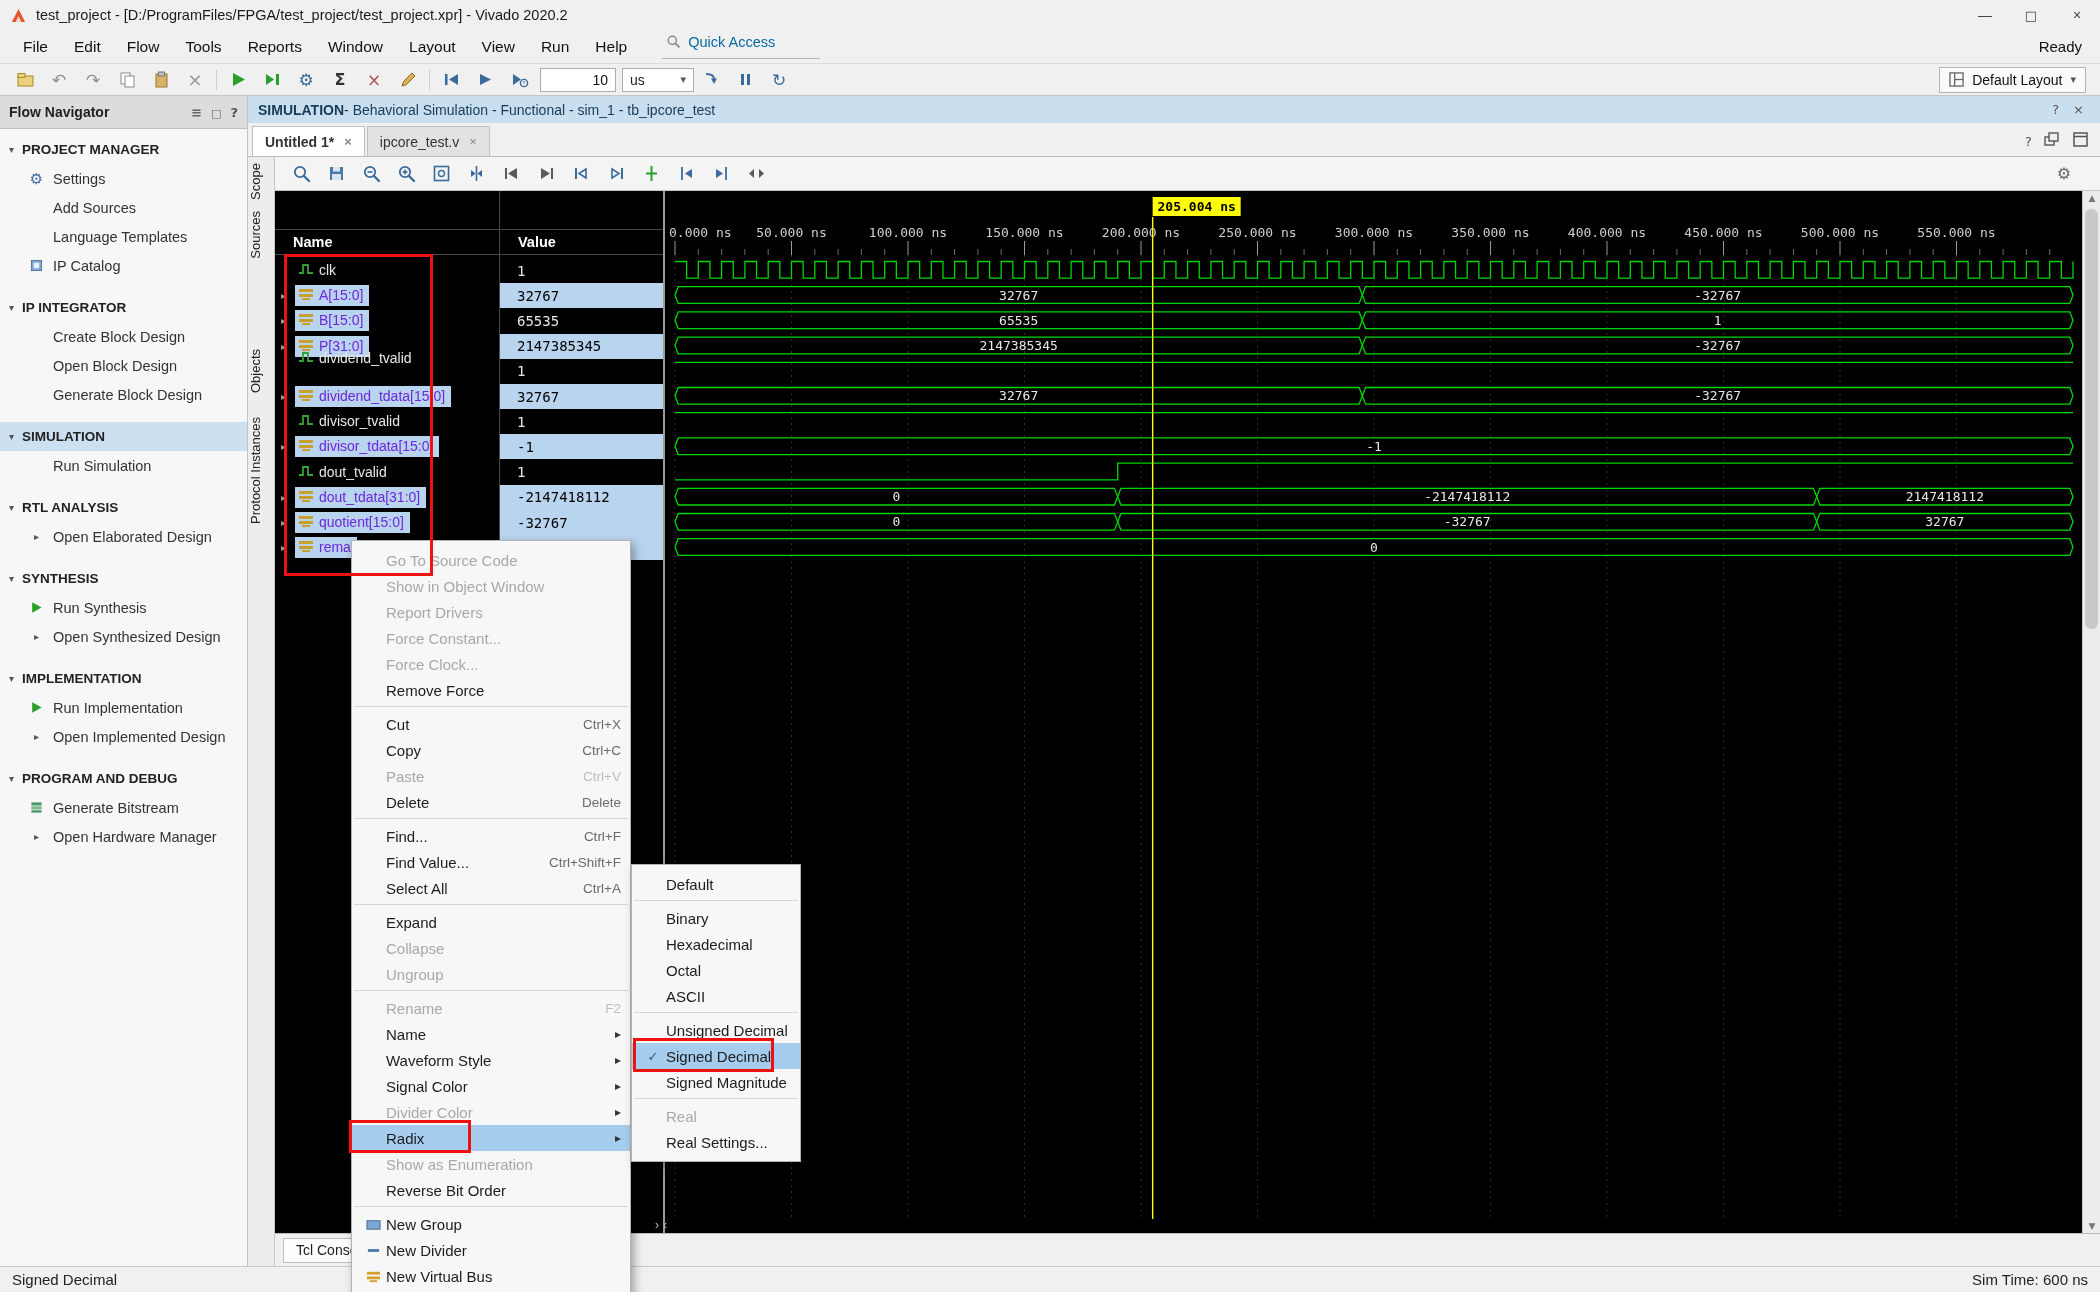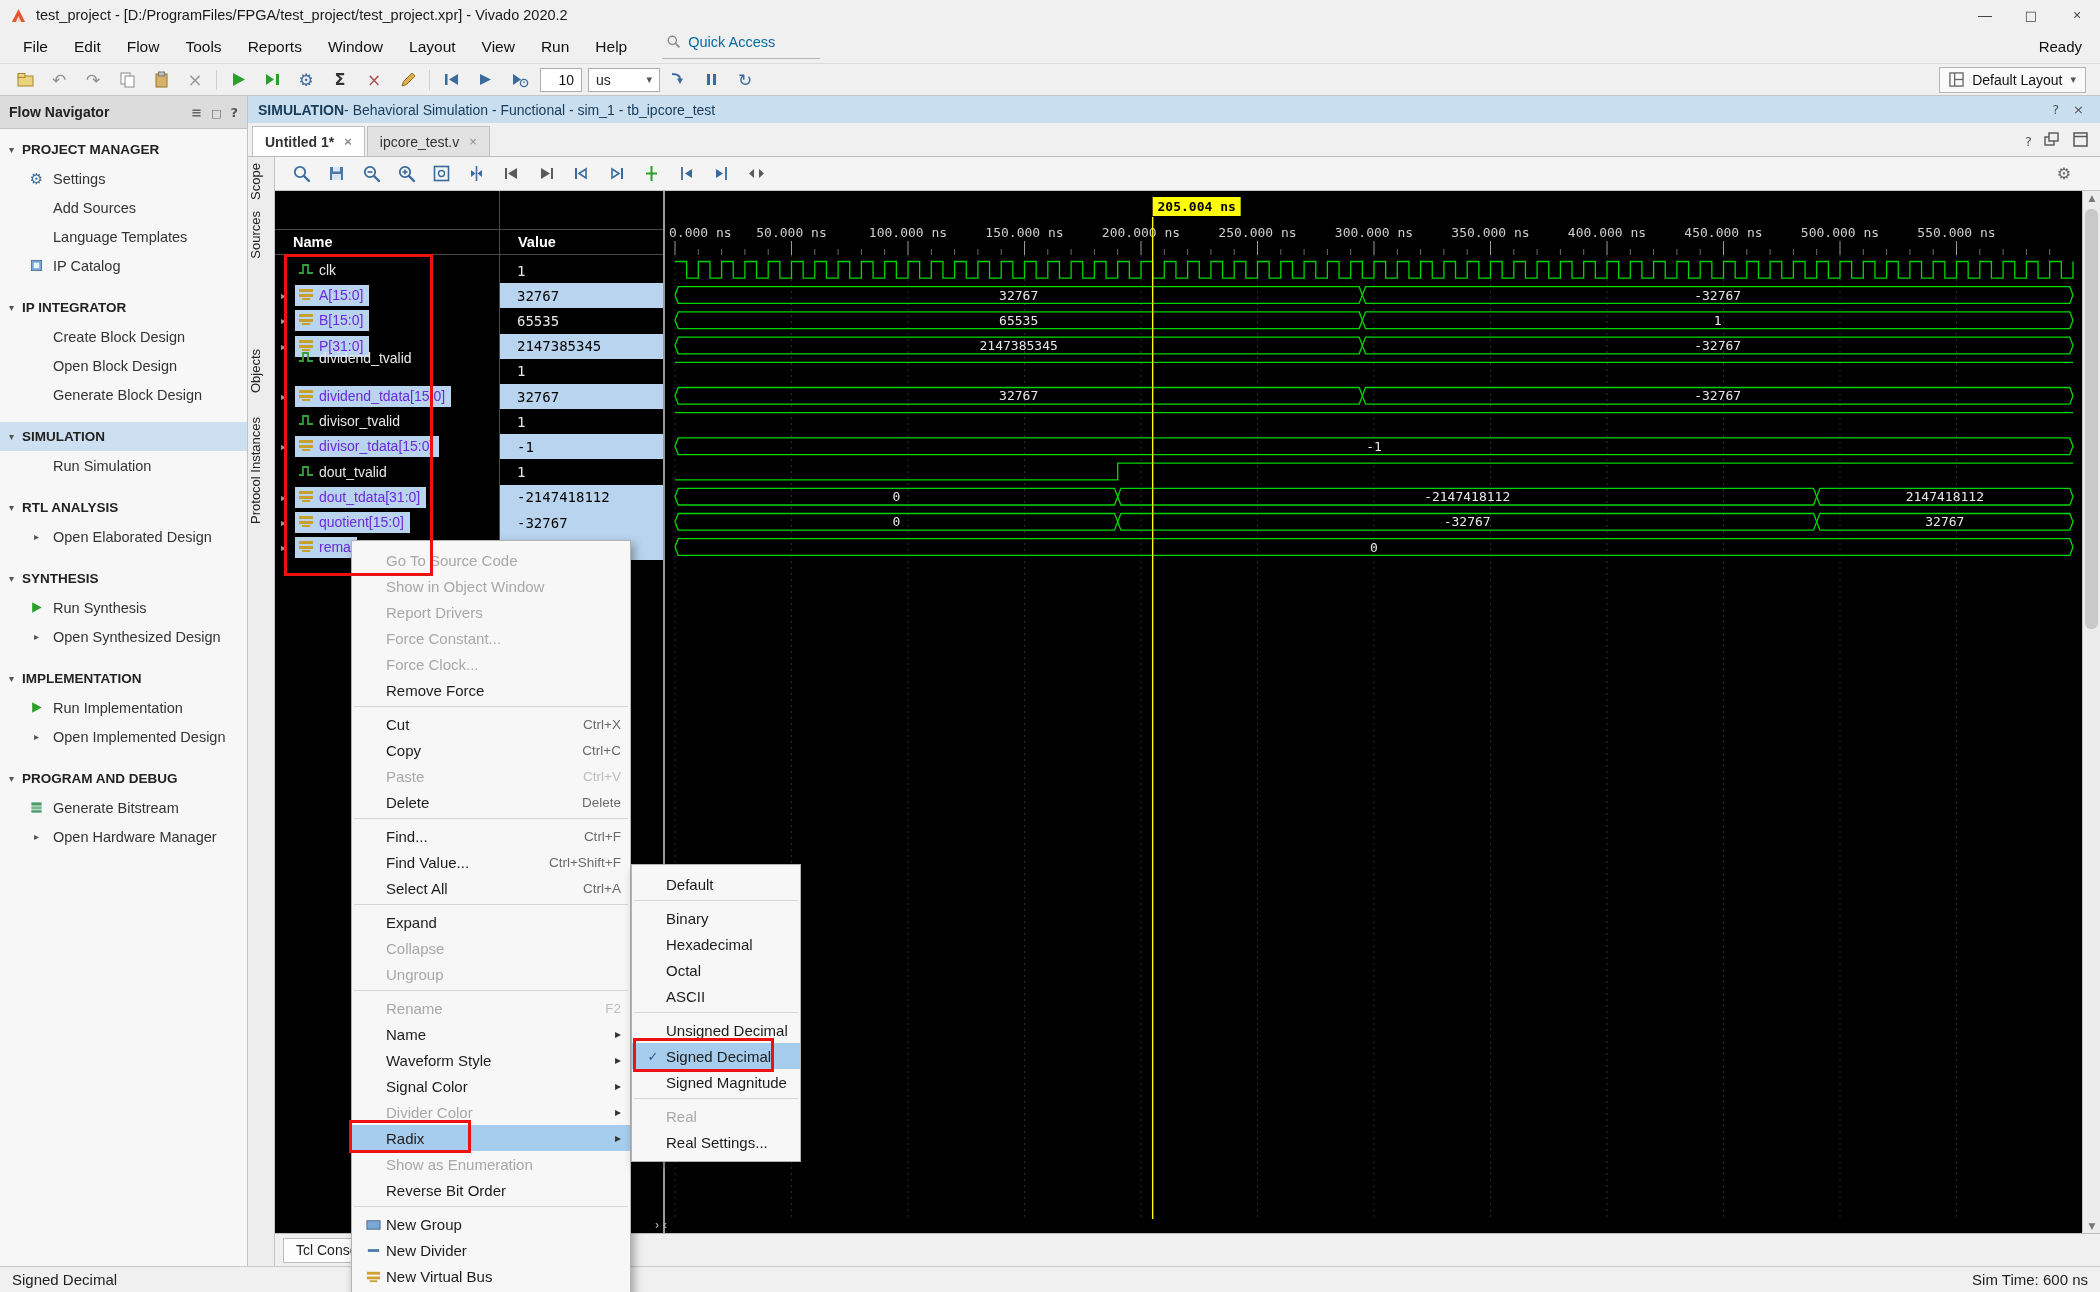--- a/index.html
+++ b/index.html
@@ -15,21 +15,21 @@
   
   .menubar { height:33px; display:flex; align-items:center; padding-left:10px; }
   .menu-item { font-size:15.5px; padding:5px 13px; color:#111; }
   .quick-access { margin-left:22px; width:158px; height:25px; border-bottom:1px solid #b5b5b5; display:flex; gap:7px; color:#0369a1; font-size:14.5px; padding:0 4px; }
   .ready { margin-left:auto; margin-right:18px; font-size:15px; color:#111; }
 
   
   .toolbar { height:33px; display:flex; align-items:center; padding-left:8px; border-top:1px solid #dcdcdc; border-bottom:1px solid #c6c6c6; background:#f0f0f0; }
   .tb-btn { width:34px; height:27px; display:flex; align-items:center; justify-content:center; font-size:17px; color:#5a5a5a; }
   .tb-sep { width:1px; height:20px; background:#cfcfcf; margin:0 4px; }
-  .time-input { width:42px; height:24px; border:1px solid #adadad; background:#fff; font-size:14px; display:flex; align-items:center; justify-content:flex-end; padding-right:7px; margin-left:4px; }
+  .time-input { width:76px; height:24px; border:1px solid #adadad; background:#fff; font-size:14px; display:flex; align-items:center; justify-content:flex-end; padding-right:7px; margin-left:4px; }
   .unit-select { width:72px; height:24px; border:1px solid #adadad; background:#fff; font-size:14px; display:flex; align-items:center; padding:0 7px; justify-content:space-between; margin-left:6px; color:#222; }
   .layout-select { margin-left:auto; margin-right:14px; height:26px; border:1px solid #b4b4b4; background:#fafafa; display:flex; align-items:center; gap:8px; padding:0 9px; font-size:14px; }
   .dd-arrow { font-family:"DejaVu Sans"; font-size:11px; color:#555; }
 
   
   .main { position:absolute; top:96px; left:0; right:0; bottom:26px; display:flex; }
 
   
   .flownav { width:248px; background:#f7f7f7; border-right:1px solid #c2c2c2; display:flex; flex-direction:column; }
   .flownav-header { height:27px; background:#dcdcdc; display:flex; align-items:center; padding:16px 9px; font-size:14px; font-weight:bold; color:#222; border-bottom:1px solid #c2c2c2; }

